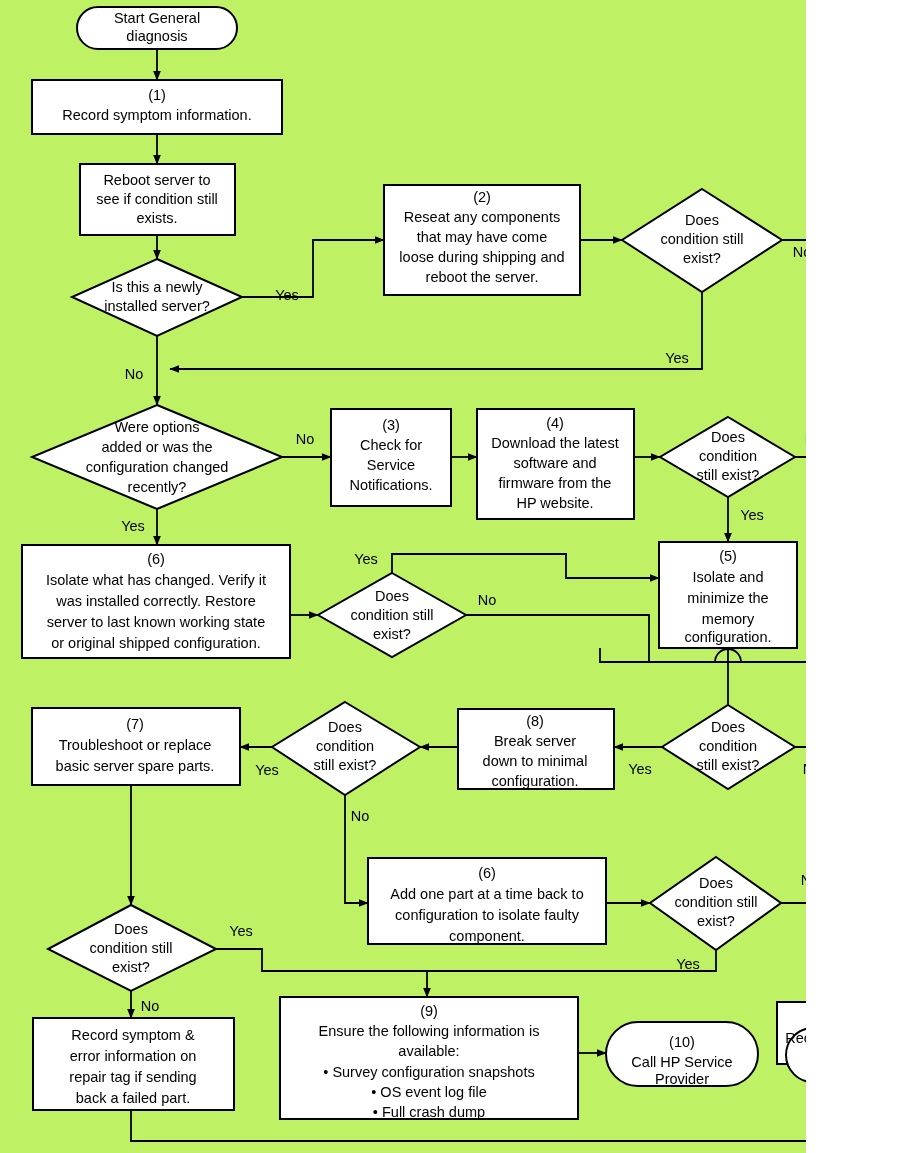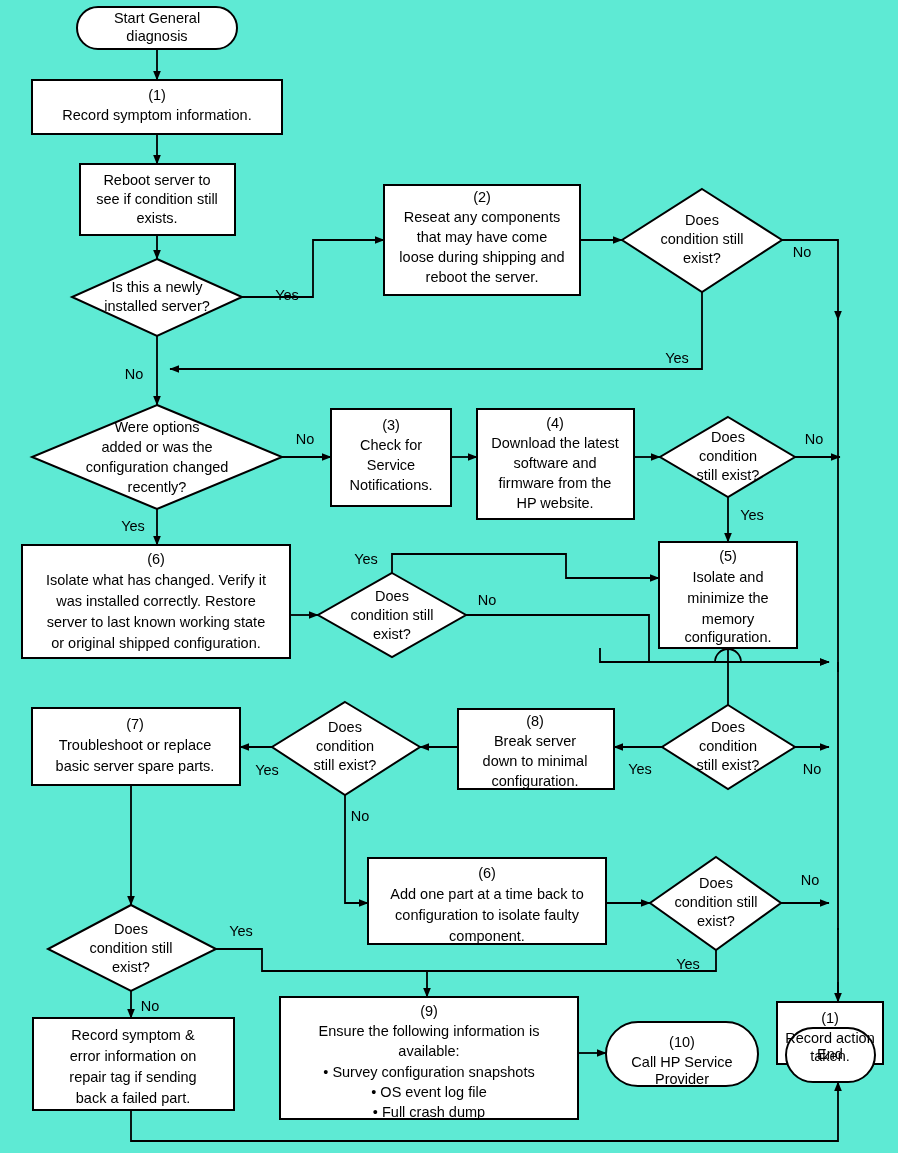--- a/index.html
+++ b/index.html
@@ -1,17 +1,17 @@
 <!DOCTYPE html>
 <html><head>
 <meta charset="utf-8">
 <style>
   html,body{margin:0;padding:0;background:#ffffff;}
   body{font-family:"Liberation Sans","DejaVu Sans",sans-serif;}
-  #stage{position:relative;width:898px;height:1153px;background:#5eead4;overflow:hidden;}
+  #stage{position:relative;width:806px;height:1153px;background:#bef264;overflow:hidden;}
   svg{position:absolute;left:0;top:0;width:898px;height:1153px;}
   .shape{fill:#ffffff;stroke:#000000;stroke-width:2;}
   .link{fill:none;stroke:#000000;stroke-width:1.8;}
   .link-hop{fill:none;stroke:#000000;stroke-width:1.8;}
   text{font-family:"Liberation Sans","DejaVu Sans",sans-serif;fill:#000;}
   .t{font-size:14.5px;text-anchor:middle;dominant-baseline:middle;}
   .lbl{font-size:14.5px;text-anchor:middle;dominant-baseline:middle;}
 </style>
 </head>
 <body>

